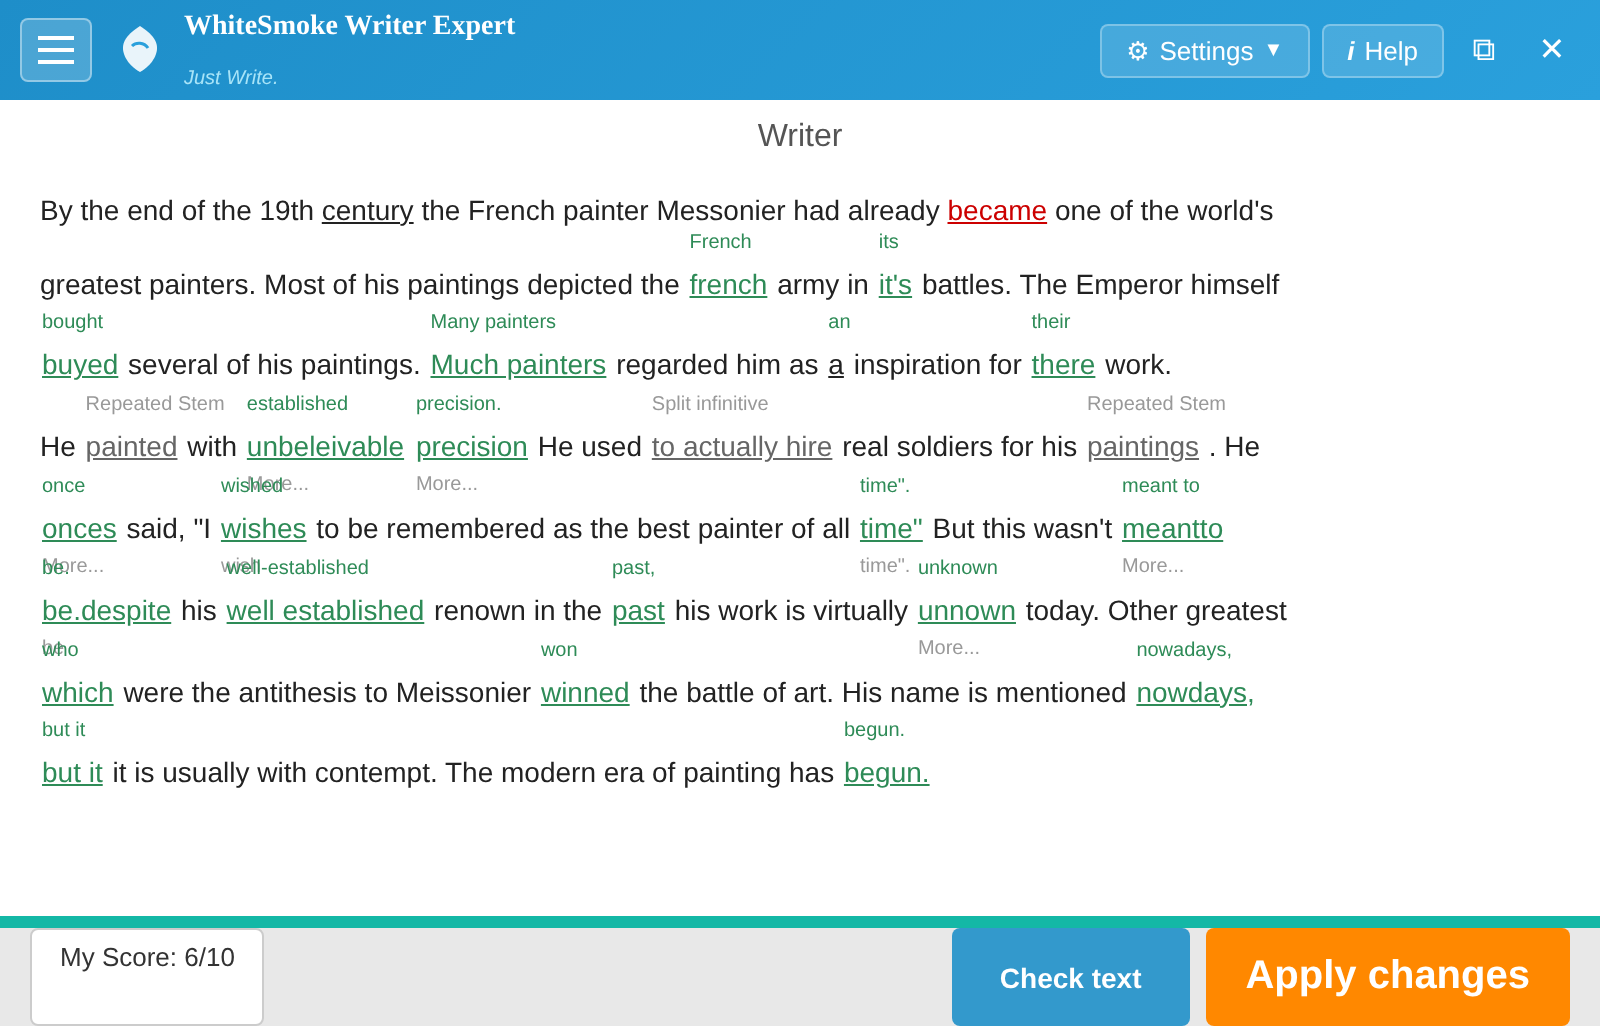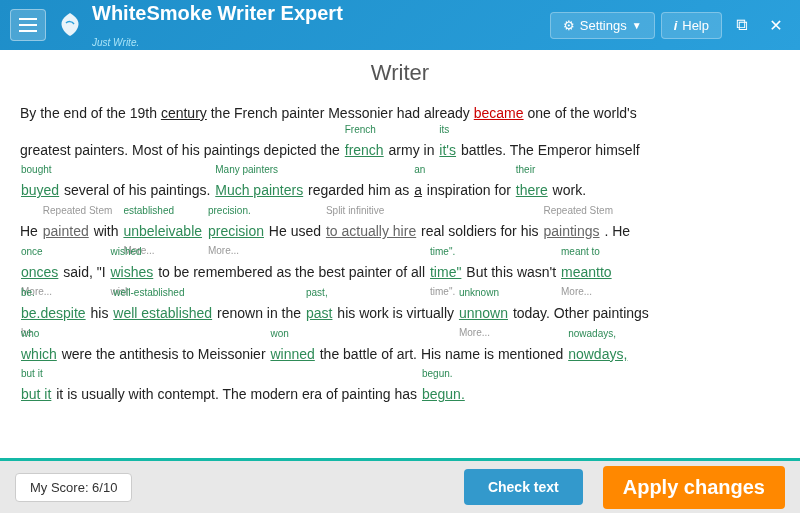--- a/index.html
+++ b/index.html
@@ -37,21 +37,21 @@
       display: flex;
       align-items: center;
       gap: 8px;
       flex: 1;
     }
     .logo-icon {
       width: 28px;
       height: 28px;
     }
     .app-title-group { display: flex; flex-direction: column; }
-    .app-title { color: white; font-size: 20px; font-weight: bold; }
+    .app-title { color: white; font-size: 14px; font-weight: bold; font-family: Liberation Serif, serif; }
     .app-subtitle { color: #a8e4f8; font-size: 10px; font-style: italic; margin-top: 12px; }
     .title-actions { display: flex; align-items: center; gap: 6px; }
     .title-btn {
       background: rgba(255,255,255,0.15);
       border: 1px solid rgba(255,255,255,0.3);
       border-radius: 4px;
       color: white;
       padding: 5px 12px;
       font-size: 13px;
       cursor: pointer;
@@ -75,21 +75,21 @@
 
     
     .main-area {
       background: white;
       margin: 0;
       height: calc(513px - 50px - 55px);
       position: relative;
     }
     .writer-title {
       text-align: center;
-      font-size: 22px;
+      font-size: 16px;
       color: #555;
       padding: 10px 0 6px;
       font-weight: normal;
     }
     .text-area {
       padding: 4px 20px 10px 20px;
       font-size: 14px;
       line-height: 1.7;
       color: #222;
       overflow-y: auto;
@@ -102,24 +102,23 @@
     .green { color: #2e8b57; }
 
     .underline-green { text-decoration: underline; text-decoration-color: #2e8b57; color: #2e8b57; }
     .underline-red { text-decoration: underline; text-decoration-color: #cc0000; color: #cc0000; }
 
     
     .bottom-bar {
       background: #e8e8e8;
       height: 55px;
       display: flex;
-      align-items: center;
       padding: 0 15px;
-      gap: 20px;
-      border-top: 3px solid #14b8a6;
+      gap: 8px;
+      border-top: 6px solid #14b8a6;
     }
     .score-badge {
       background: white;
       border: 1px solid #ccc;
       border-radius: 4px;
       padding: 6px 14px;
       font-size: 13px;
       color: #333;
     }
     .spacer { flex: 1; }
@@ -319,21 +318,21 @@
       <span class="inline-correction">
         <span class="tip green">past,</span>
         <span class="underline-green">past</span>
       </span>
       <span> his work is virtually </span>
       <span class="inline-correction">
         <span class="tip green">unknown</span>
         <span class="underline-green">unnown</span>
         <span style="position:absolute; bottom:-15px; left:0; font-size:10px; color:#999;">More...</span>
       </span>
-      <span> today. Other paintings</span>
+      <span> today. Other greatest</span>
     </div>
 
     <div style="line-height:2.2; padding-top:10px; position:relative;">
       <span class="inline-correction">
         <span class="tip green">who</span>
         <span class="underline-green">which</span>
       </span>
       <span> were the antithesis to Meissonier </span>
       <span class="inline-correction">
         <span class="tip green">won</span>

